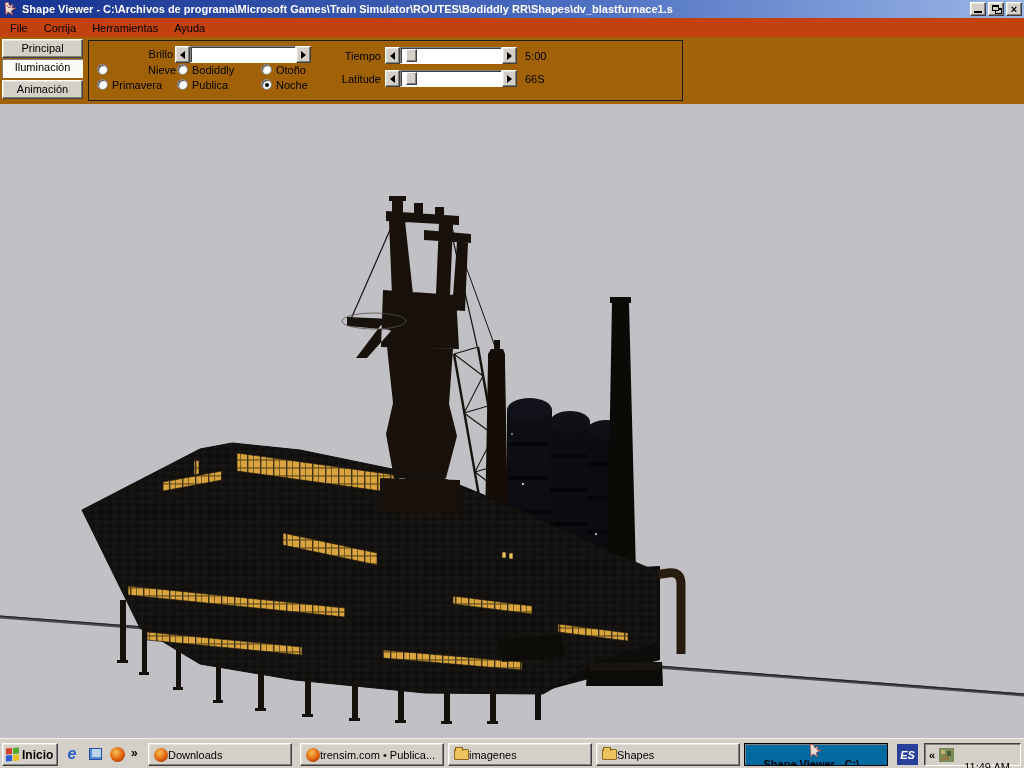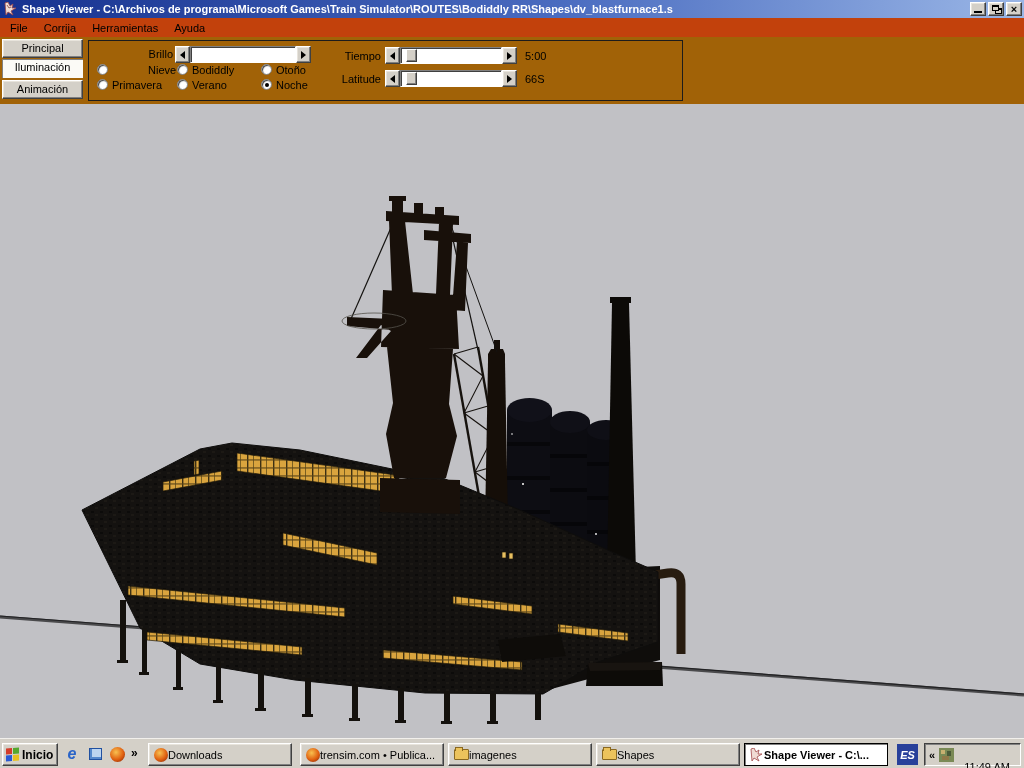--- a/index.html
+++ b/index.html
@@ -66,22 +66,22 @@
   .winflag i:nth-child(3){background:#2a5ad4;} .winflag i:nth-child(4){background:#e8c020;}
   .ql-icon { position:absolute; top:6px; width:18px; height:18px; display:flex; align-items:center; justify-content:center; }
   .ie-e { color:#2a64c8; font-size:16px; font-weight:bold; font-style:italic; line-height:16px; }
   .msn-ic { width:13px; height:12px; border:1px solid #2050a0; background:#bcd4f0;
      box-shadow: inset 2px -2px 0 #5588cc; }
   .ff-ball { width:15px; height:15px; border-radius:50%;
      background:radial-gradient(circle at 40% 35%, #f8c050 0%, #e06010 55%, #7a1e06 100%); }
   .chev { position:absolute; font-weight:bold; font-size:12px; }
   .task-btn { position:absolute; top:4px; width:144px; height:23px; display:flex; align-items:center;
      padding:0 5px; overflow:hidden; white-space:nowrap; }
-  .task-btn.active { background:#ffffff; font-weight:bold;
-     border-color:#404040 #ffffff #ffffff #404040; box-shadow: inset 1px 1px 0 #808080; }
+  .task-btn.active { background:#0369a1; font-weight:bold;
+     border-color:#404040 #ffffff #ffffff #404040; box-shadow: inset 1px 1px 0 #808080; flex-direction: column; }
   .folder-ic { width:15px; height:11px; background:#ecc35c; border:1px solid #8a6820; border-radius:1px;
      position:relative; flex:0 0 auto; }
   .folder-ic::before { content:""; position:absolute; left:0; top:-3px; width:6px; height:3px;
      background:#ecc35c; border:1px solid #8a6820; border-bottom:none; }
   .es-ind { position:absolute; left:897px; top:5px; width:21px; height:21px; background:#28409a;
      color:#fff; font-weight:bold; font-size:11px; display:flex; align-items:center; justify-content:center;font-style:italic; }
   .tray { position:absolute; left:924px; top:4px; width:97px; height:23px; display:flex;
      align-items:center; padding:0 4px; gap:4px; }
   .tray-img { width:15px; height:14px; background:#7a8a56; flex:0 0 auto; position:relative; overflow:hidden; }
   .tray-img i { position:absolute; }
@@ -171,21 +171,21 @@
     <div class="radio-row" style="left:8px; top:37px;">
       <span class="radio"></span>
       <span>Primavera</span>
     </div>
     <div class="radio-row" style="left:88px; top:22px;">
       <span class="radio"></span>
       <span>Bodiddly</span>
     </div>
     <div class="radio-row" style="left:88px; top:37px;">
       <span class="radio"></span>
-      <span>Verano</span>
+      <span>Publica</span>
     </div>
     <div class="radio-row" style="left:172px; top:22px;">
       <span class="radio"></span>
       <span>Otoño</span>
     </div>
     <div class="radio-row" style="left:172px; top:37px;">
       <span class="radio on"></span>
       <span>Noche</span>
     </div>
   </div>

